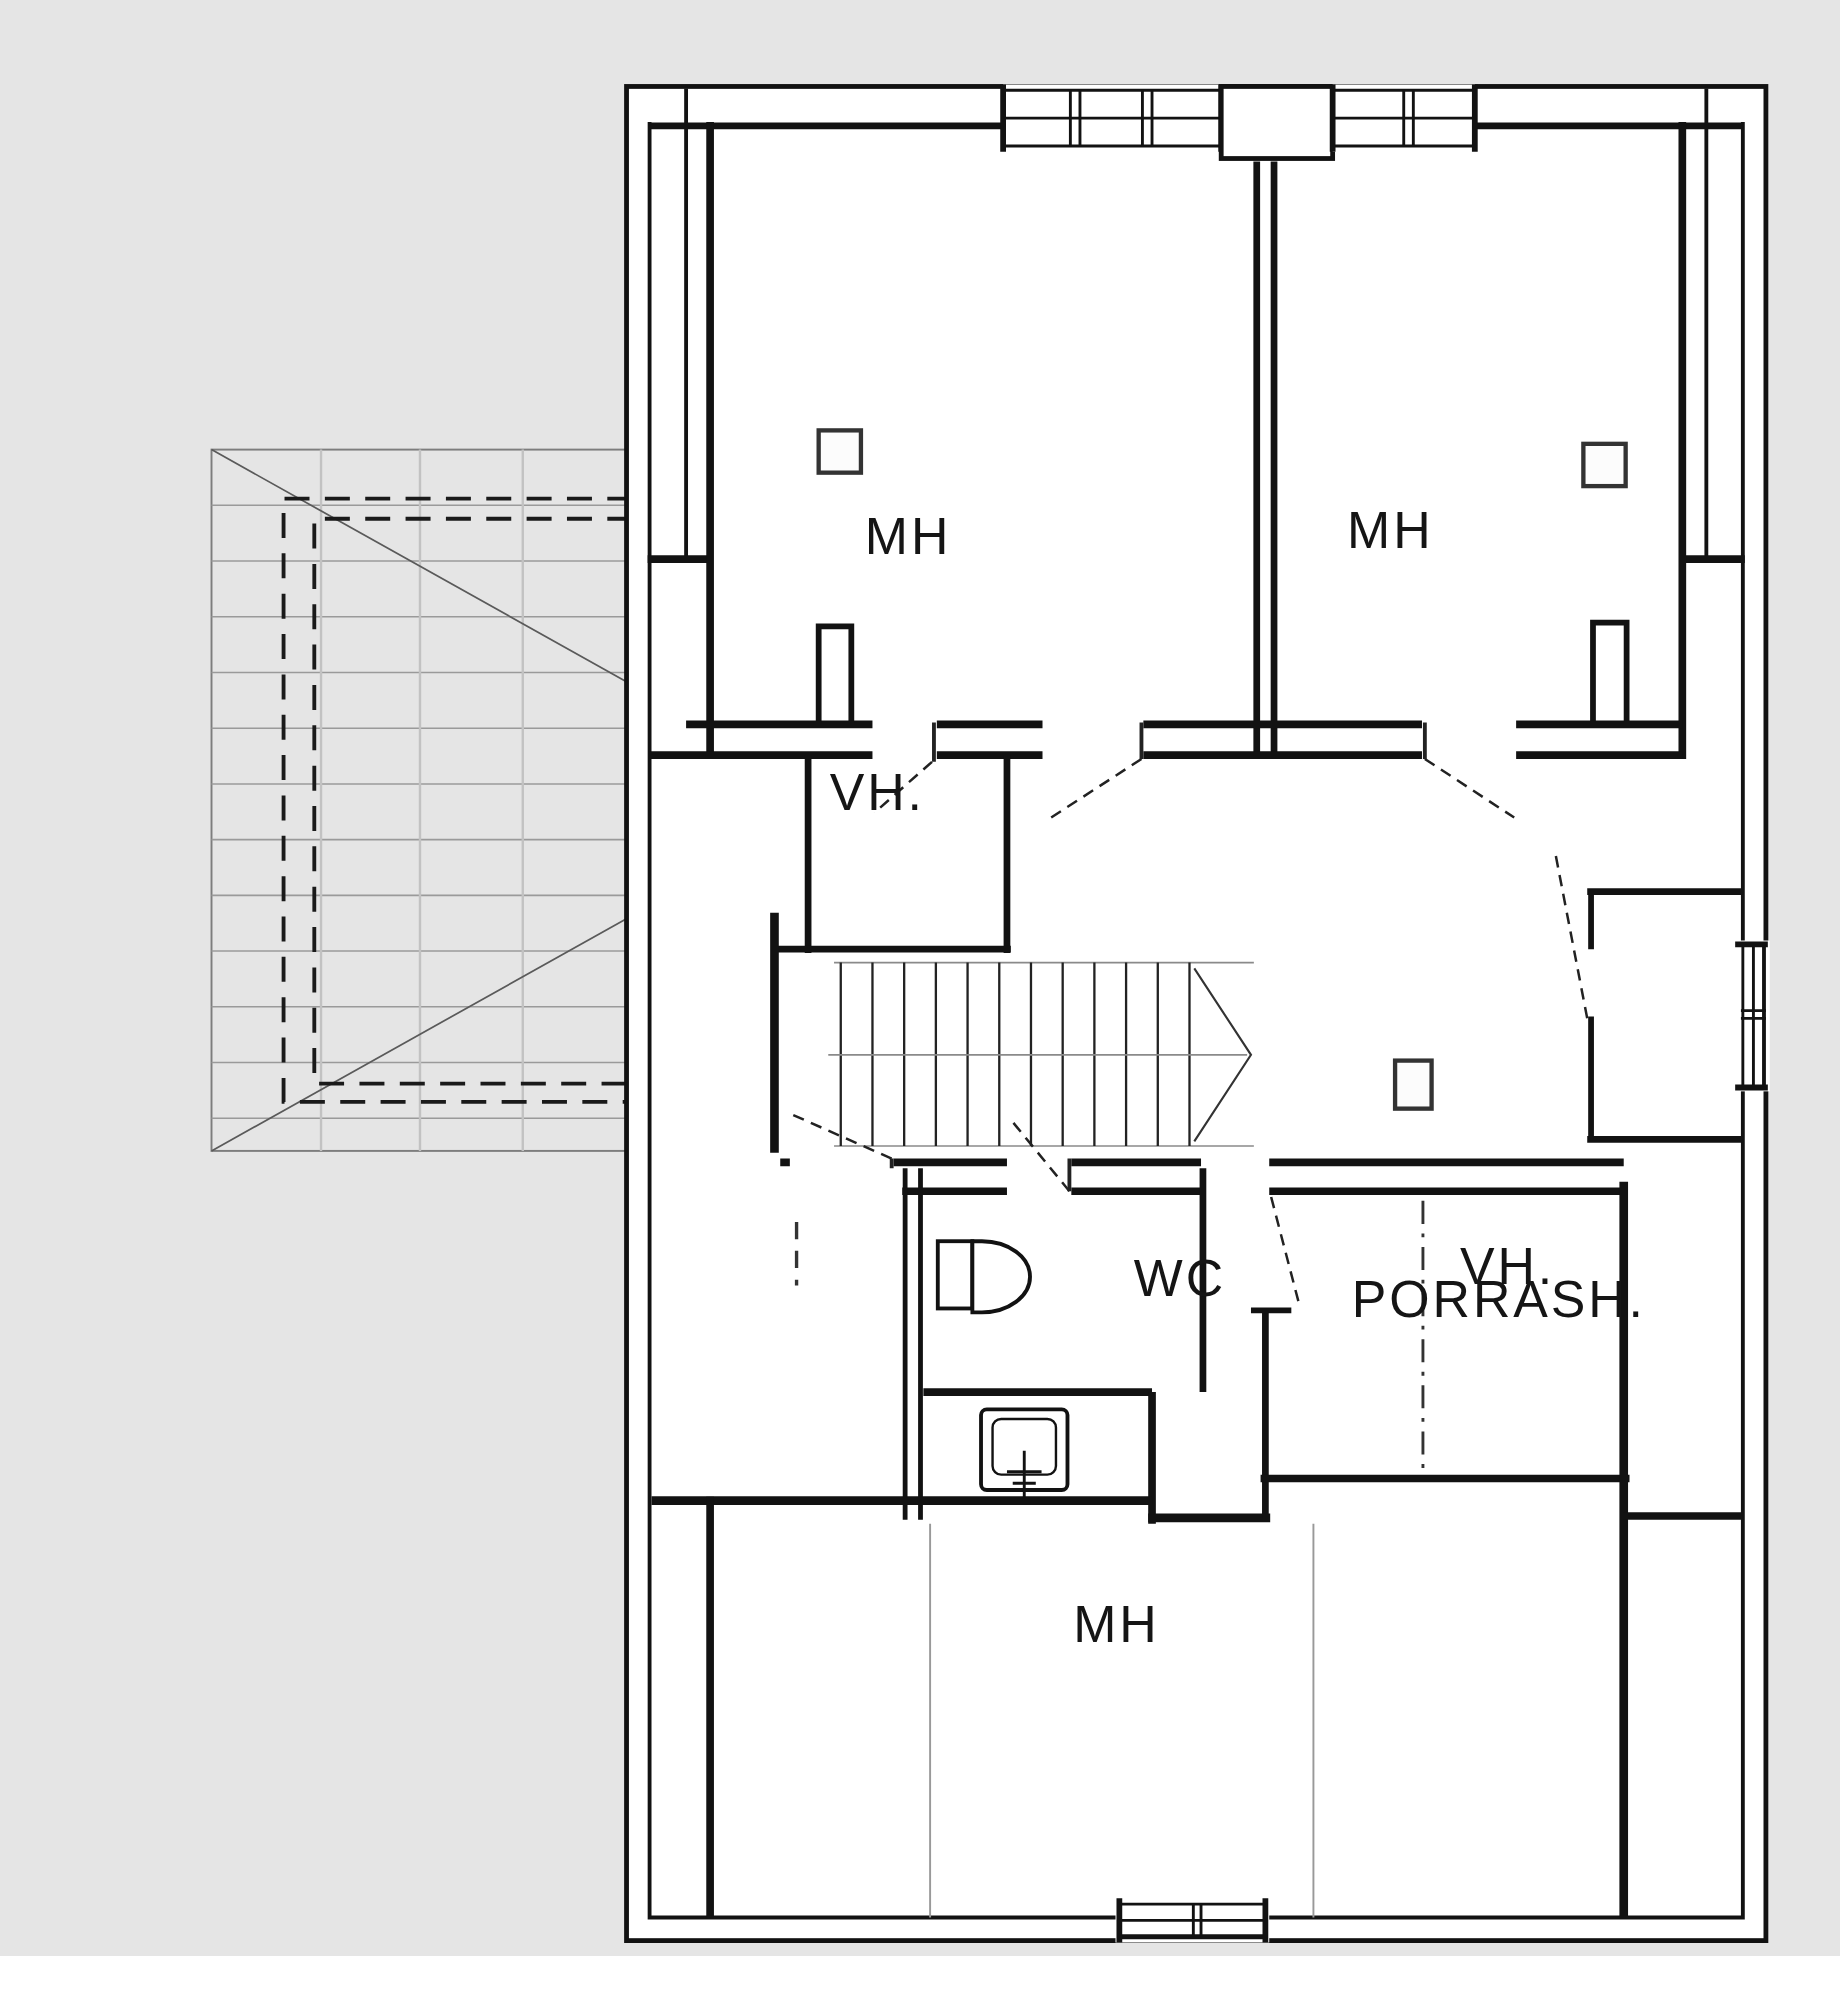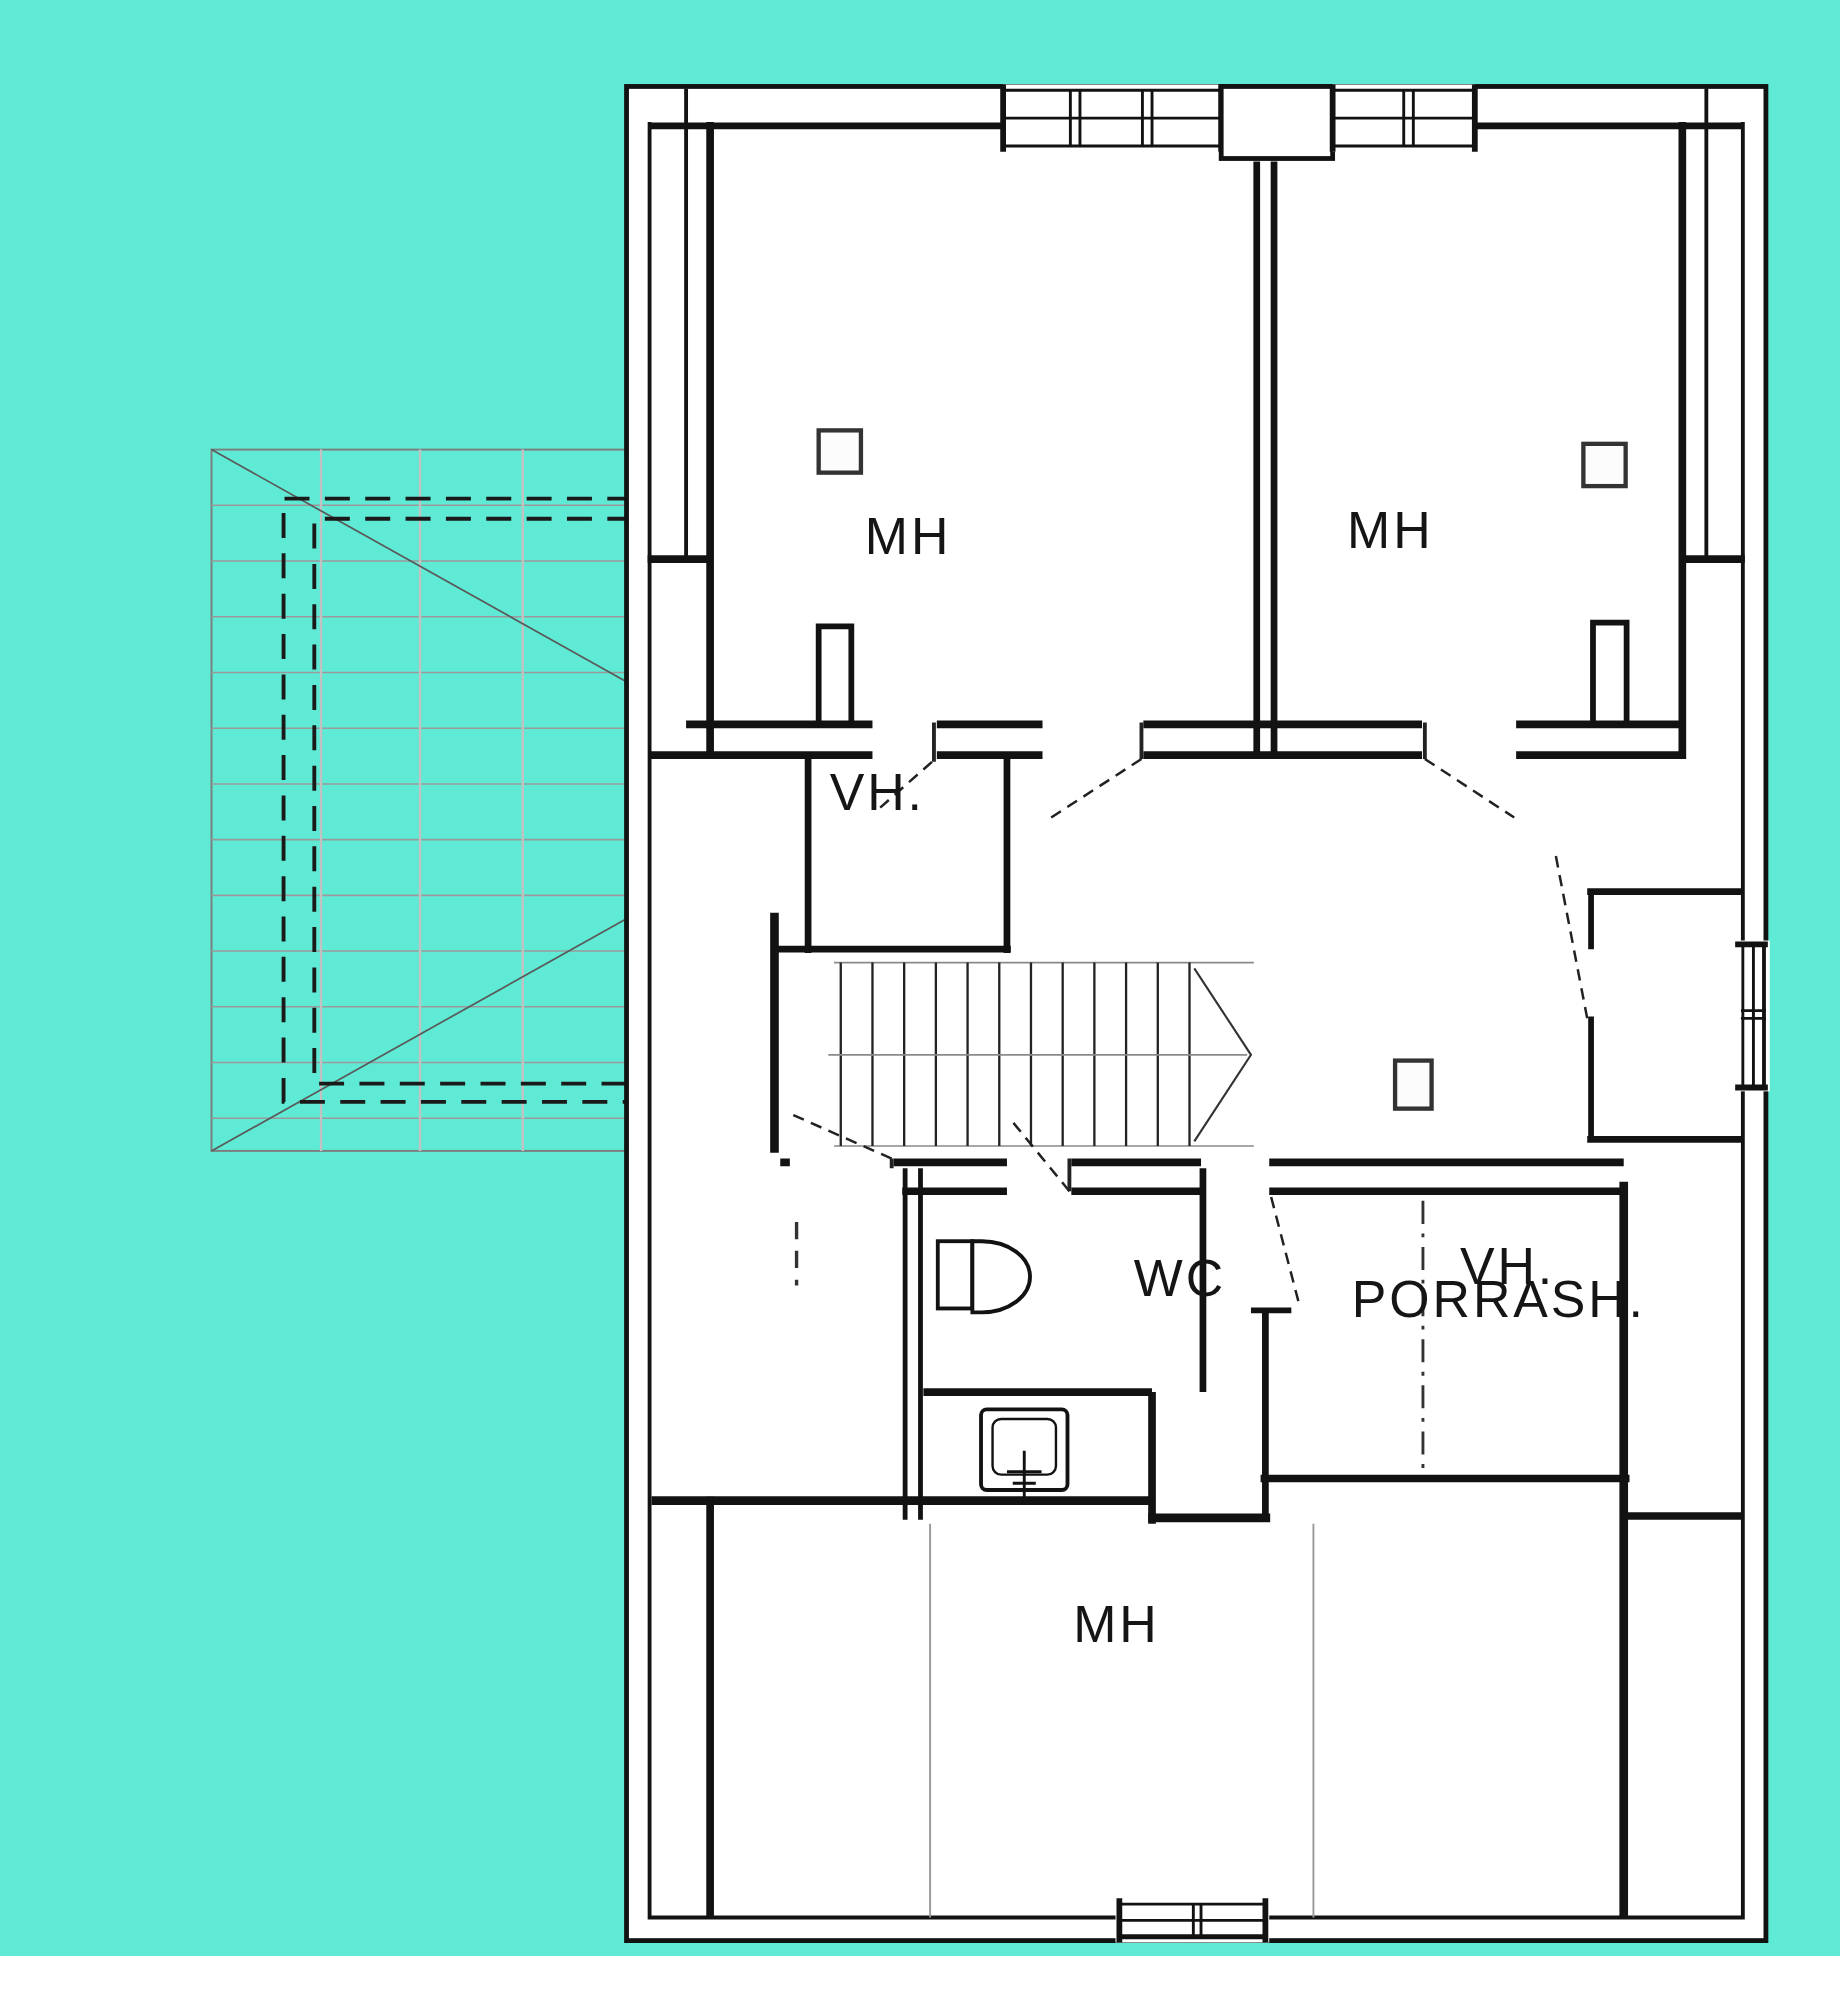--- a/index.html
+++ b/index.html
@@ -1,16 +1,16 @@
 <!DOCTYPE html>
 <html><head>
 <meta charset="utf-8">
 <style>
   html,body{margin:0;padding:0;background:#ffffff;}
-  .page{width:1841px;height:1956px;position:relative;background:#5eead4;}
+  .page{width:1841px;height:1956px;position:relative;background:#e5e5e5;}
   svg{display:block;}
   text.room-label{
     font-family:"Liberation Sans", sans-serif;
     font-size:54px;
     fill:#151515;
     letter-spacing:3px;
     text-anchor:middle;
   }
 </style>
 </head>

